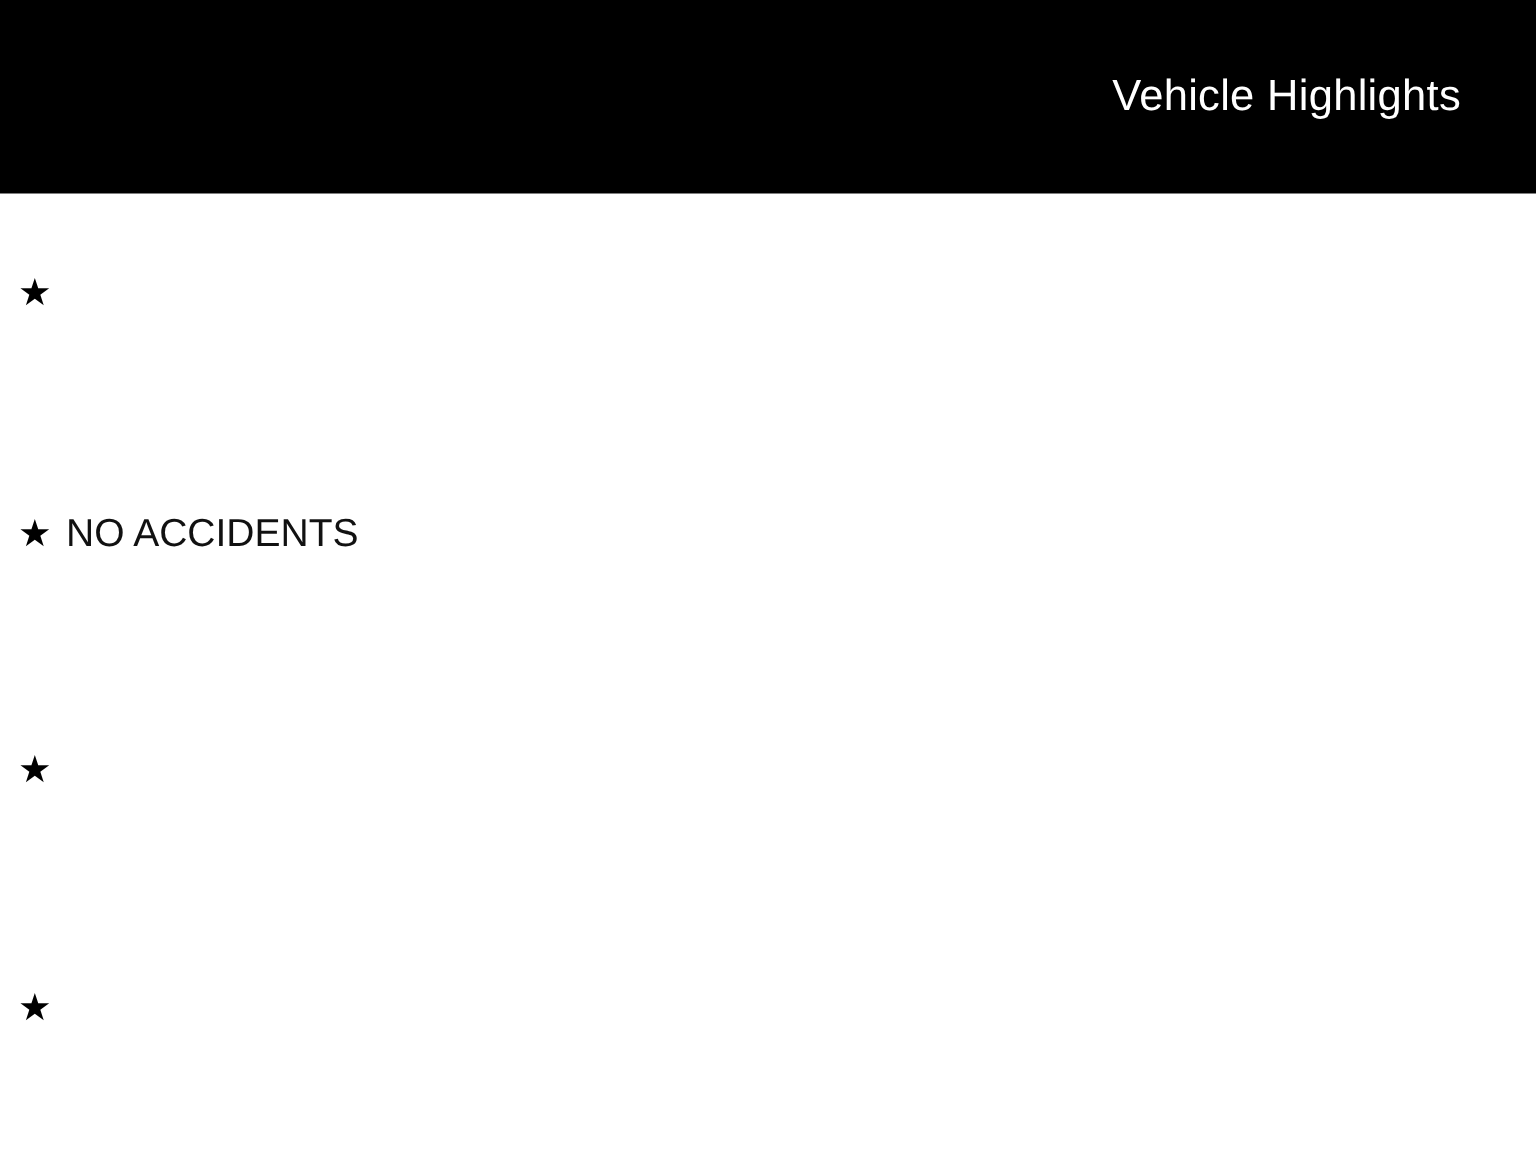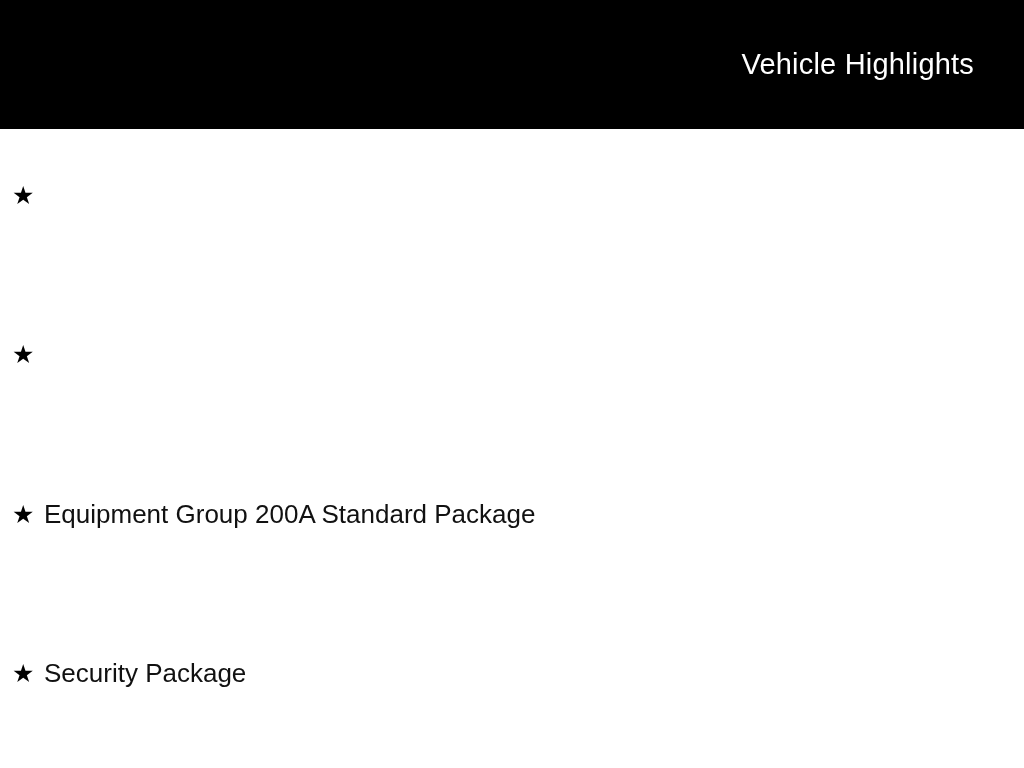--- a/index.html
+++ b/index.html
@@ -81,27 +81,26 @@
   </div>
 
   <div class="highlights">
 
     <div class="highlight-row">
       <span class="bullet-star">★</span>
     </div>
 
     <div class="highlight-row">
       <span class="bullet-star">★</span>
+      <span class="highlight-text">NO ACCIDENTS</span>
     </div>
 
     <div class="highlight-row">
       <span class="bullet-star">★</span>
-      <span class="highlight-text">Equipment Group 200A Standard Package</span>
     </div>
 
     <div class="highlight-row">
       <span class="bullet-star">★</span>
-      <span class="highlight-text">Security Package</span>
     </div>
 
   </div>
 
 </div>
 
 </body></html>

